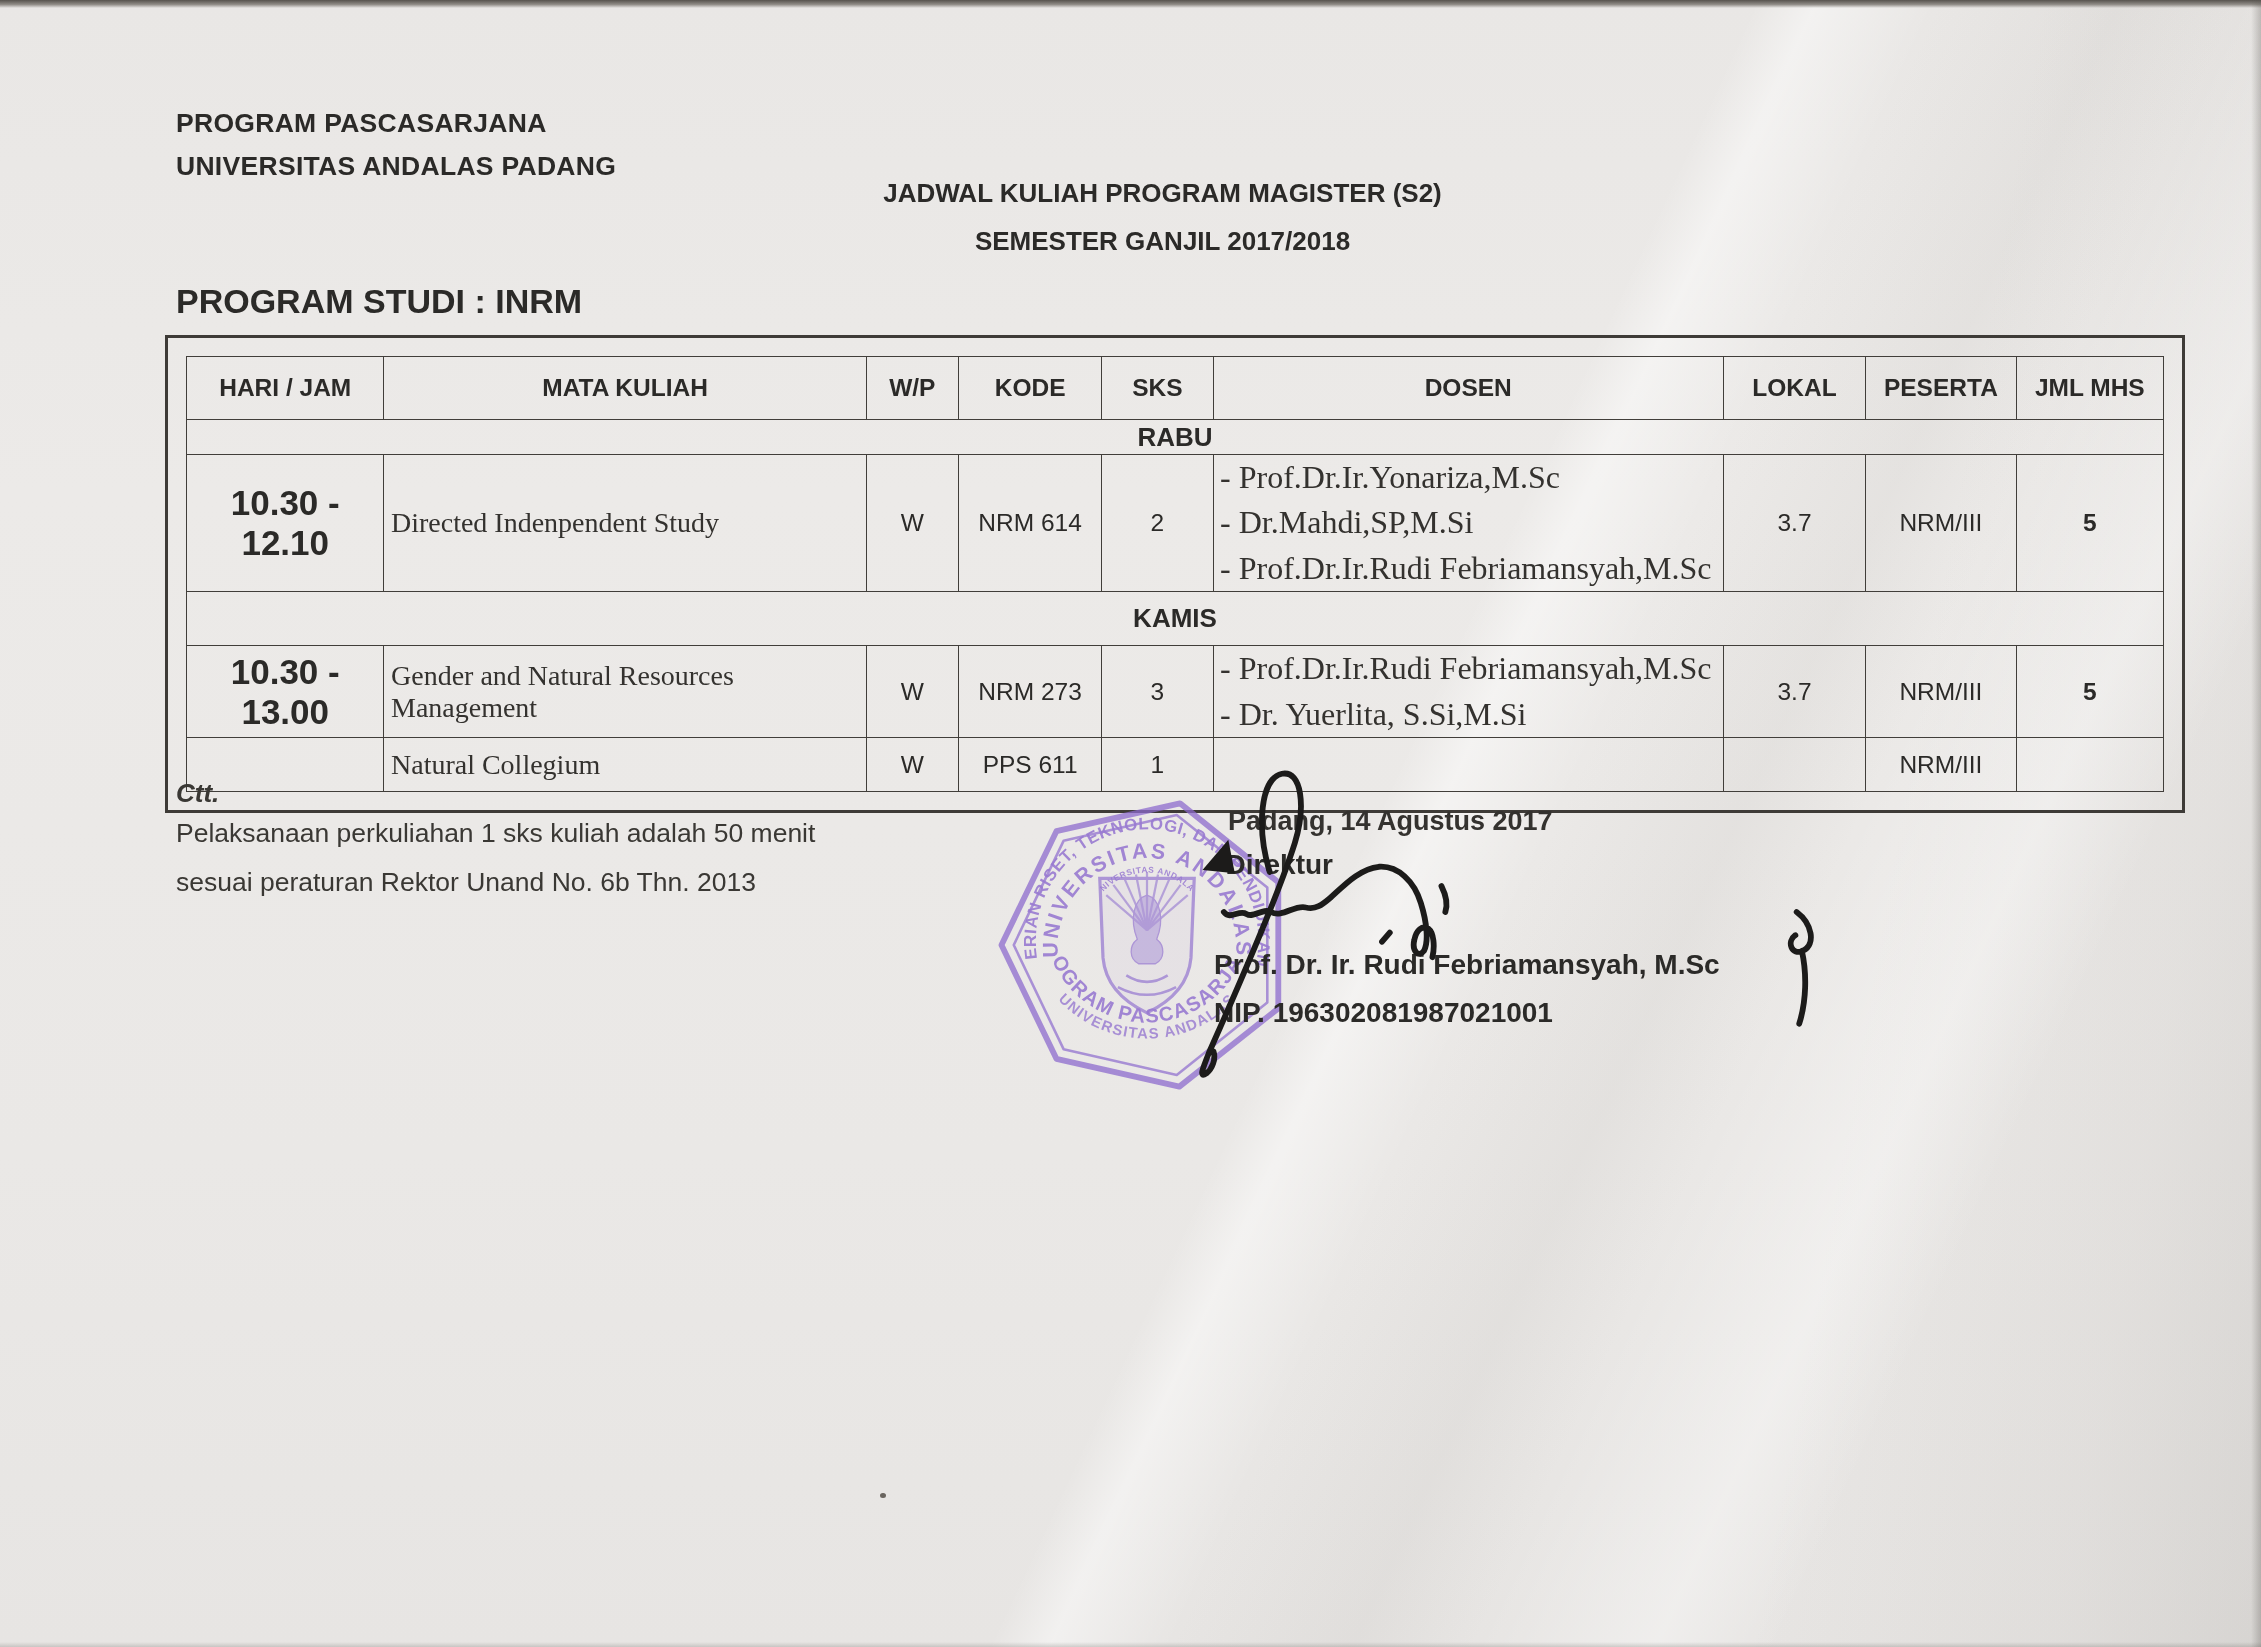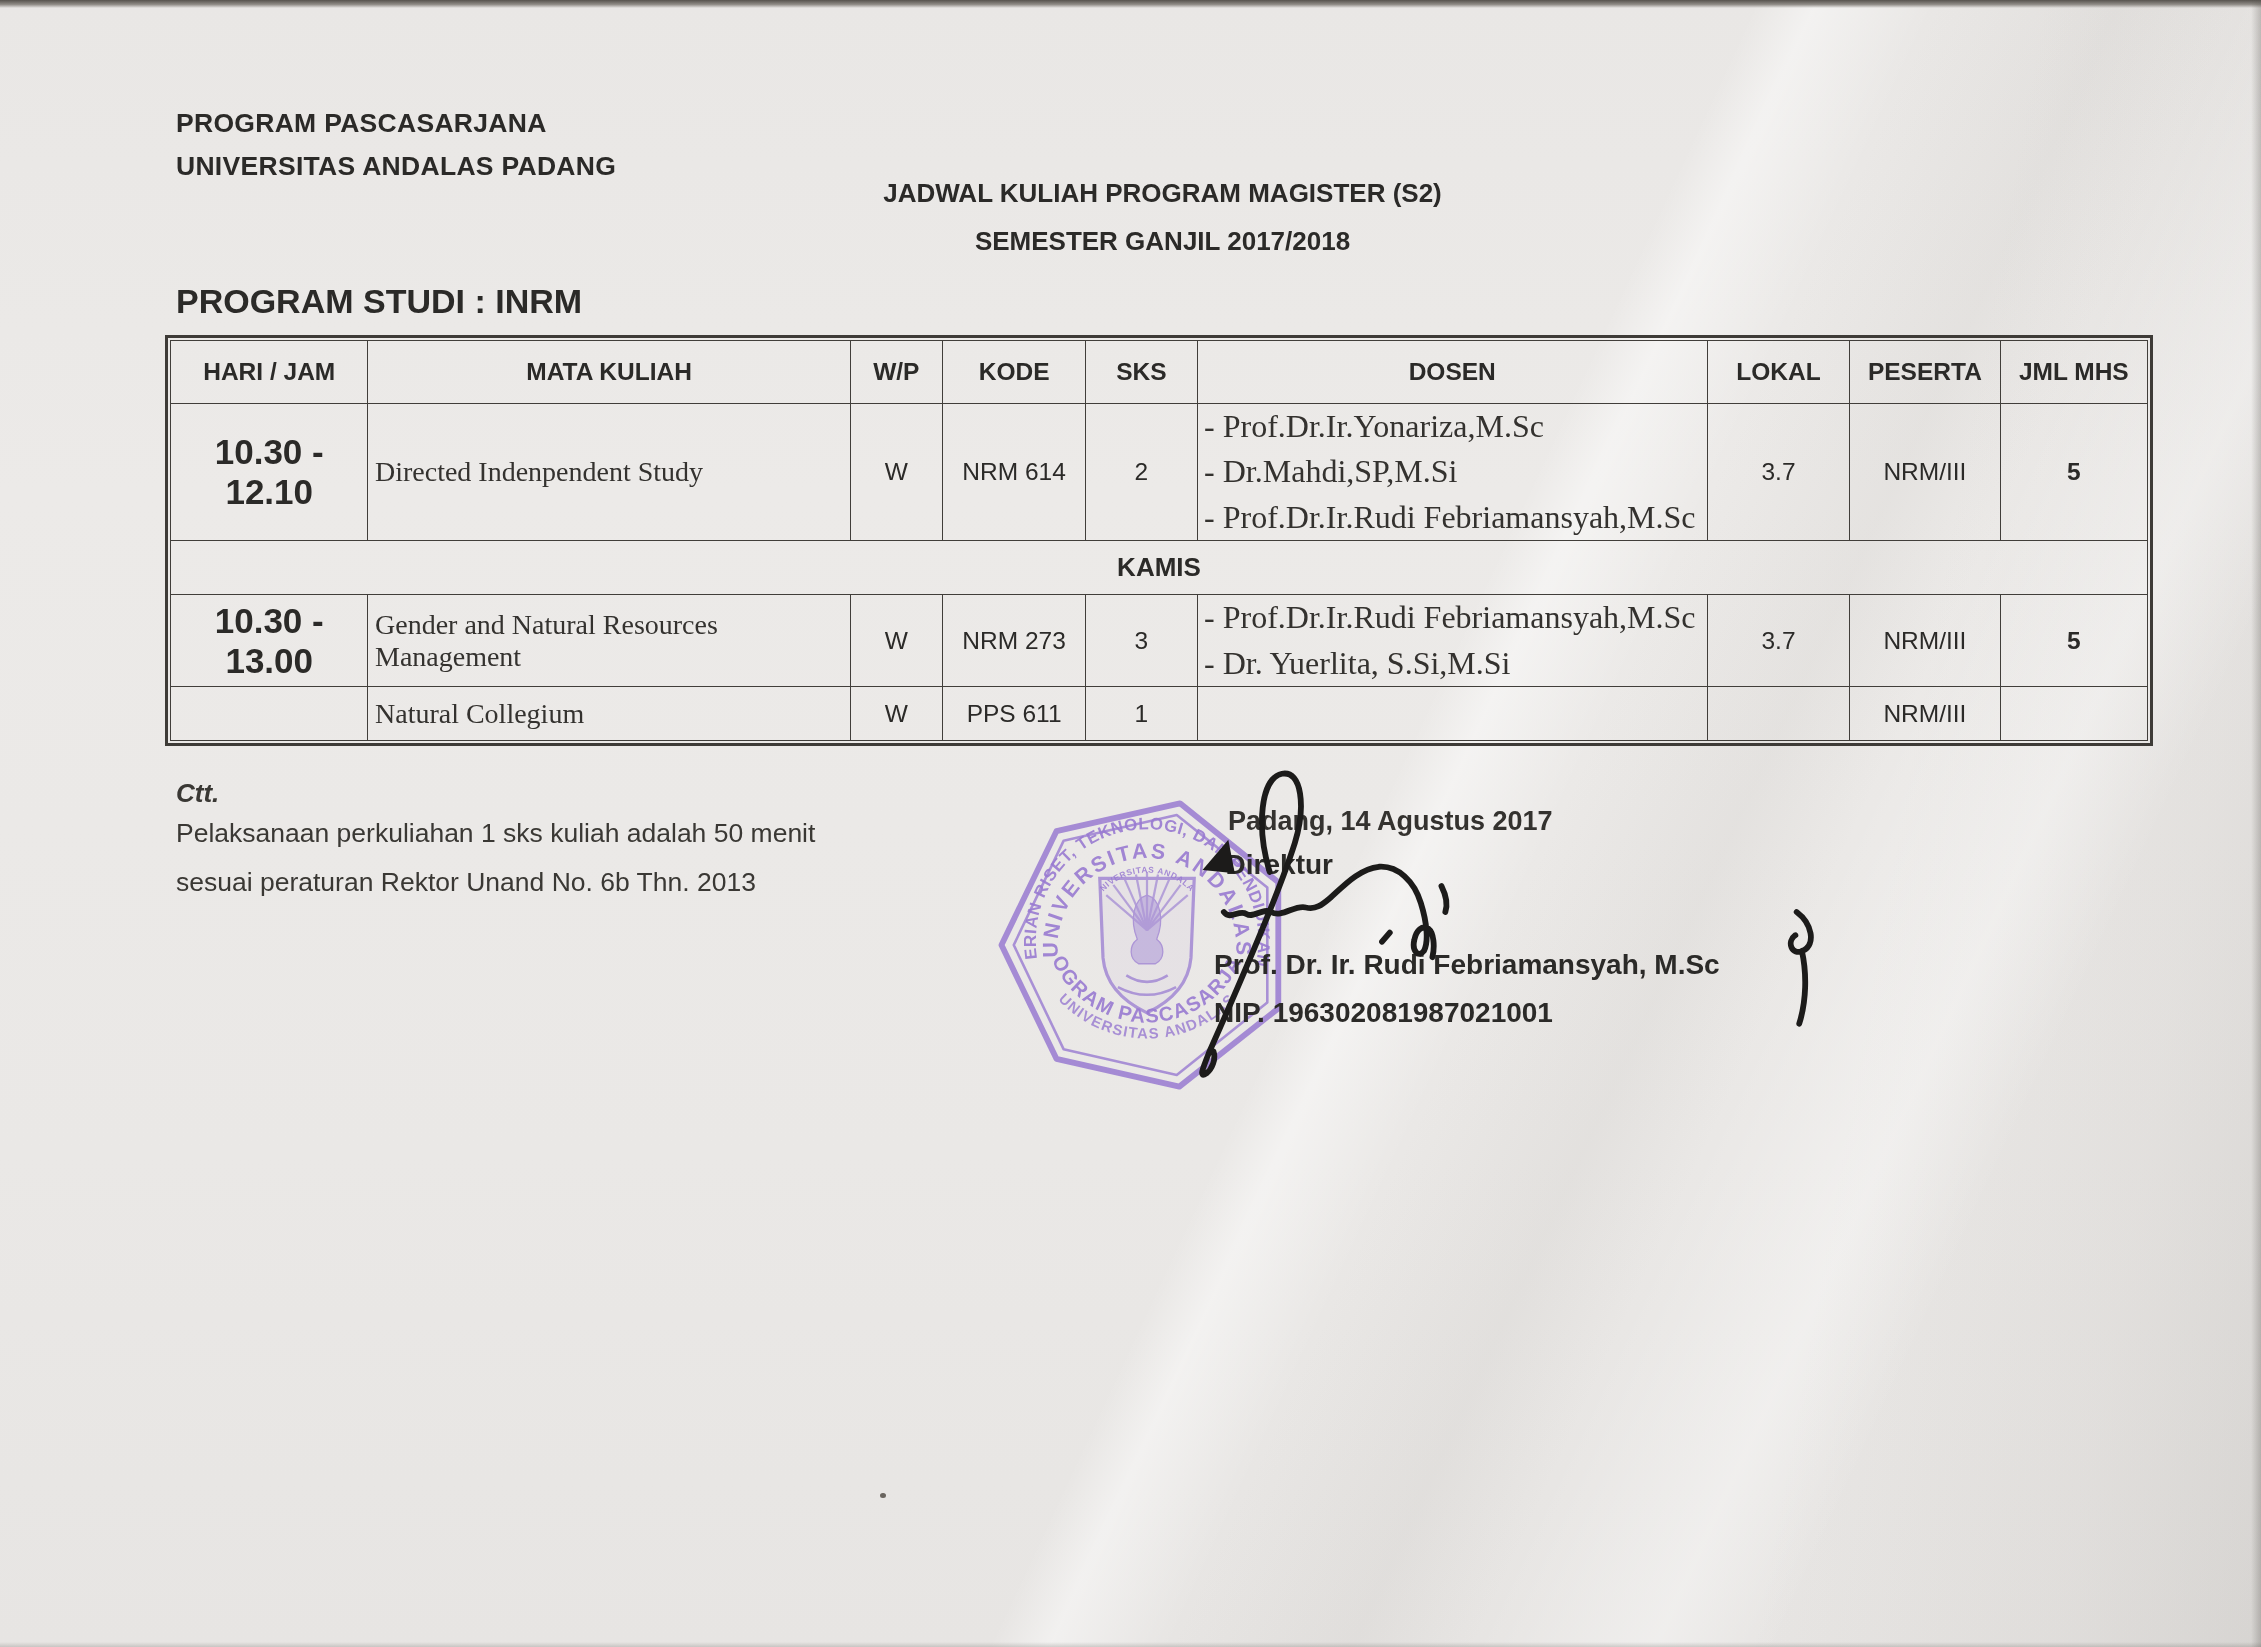--- a/index.html
+++ b/index.html
@@ -19,21 +19,21 @@
     background:linear-gradient(270deg,rgba(90,86,81,.30),rgba(90,86,81,0));}
   .scan-edge-bottom{position:absolute;left:0;right:0;bottom:0;height:5.2px;
     background:linear-gradient(0deg,rgba(90,86,81,.22),rgba(90,86,81,0));}
   .speck{position:absolute;background:#6a655f;border-radius:50%;}
 
   .org-block{position:absolute;left:176px;top:102px;font-weight:bold;font-size:26.5px;line-height:1.62;letter-spacing:0.3px;}
   .title-block{position:absolute;left:0;top:169px;width:2325px;text-align:center;font-weight:bold;font-size:26px;line-height:1.85;}
   .program-line{position:absolute;left:176px;top:282px;font-weight:bold;font-size:34px;}
 
   .table-frame{position:absolute;left:165px;top:335px;width:1978px;
-    border:3.2px solid #3e3b37;padding:2px;background:transparent;}
+    border:3.2px solid #3e3b37;padding:18px;background:transparent;}
   table.schedule{border-collapse:collapse;width:100%;table-layout:fixed;}
   table.schedule th,table.schedule td{border:1.9px solid #413e3a;padding:0 6.5px;overflow:hidden;}
   table.schedule th{font-size:24.5px;font-weight:bold;height:62px;text-align:center;}
   td.day-cell{height:34px;text-align:center;font-weight:bold;font-size:26px;}
   td.jam{font-weight:bold;font-size:35px;text-align:center;}
   td.mk{font-family:"Liberation Serif",serif;font-size:28px;color:#34322f;text-align:left;padding-left:10.3px;}
   td.cc{font-size:24.5px;text-align:center;}
   td.ccb{font-size:24.5px;text-align:center;font-weight:bold;}
   td.dosen{font-family:"Liberation Serif",serif;font-size:32px;color:#34322f;text-align:left;padding-left:9px;vertical-align:middle;}
   td.dosen div{line-height:1.42;white-space:nowrap;}
@@ -92,20 +92,23 @@
       <th>W/P</th>
       <th>KODE</th>
       <th>SKS</th>
       <th>DOSEN</th>
       <th>LOKAL</th>
       <th>PESERTA</th>
       <th>JML MHS</th>
     </tr>
   </thead>
   <tbody>
+    <tr>
+      <td class="day-cell" colspan="9">RABU</td>
+    </tr>
     <tr class="r1">
       <td class="jam">10.30 - 12.10</td>
       <td class="mk">Directed Indenpendent Study</td>
       <td class="cc">W</td>
       <td class="cc">NRM 614</td>
       <td class="cc">2</td>
       <td class="dosen">
         <div>- Prof.Dr.Ir.Yonariza,M.Sc</div>
         <div>- Dr.Mahdi,SP,M.Si</div>
         <div>- Prof.Dr.Ir.Rudi  Febriamansyah,M.Sc</div>

